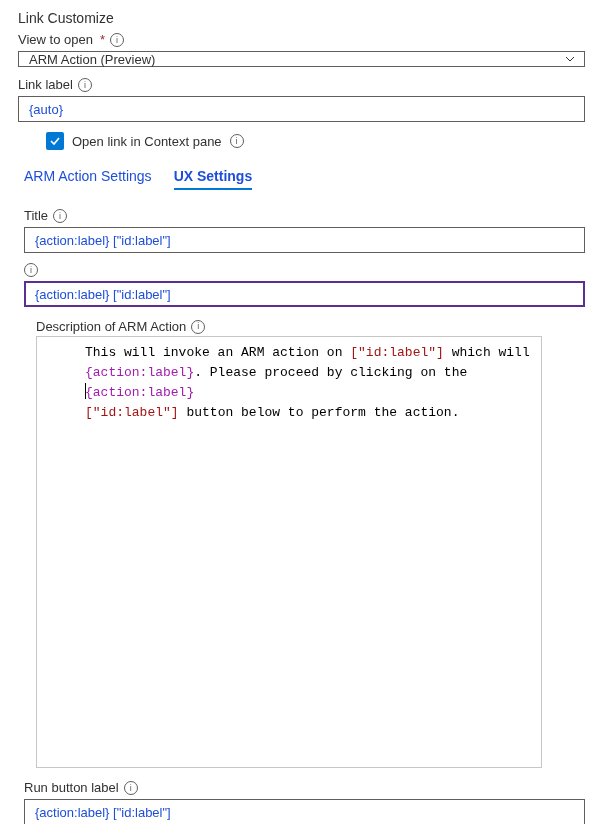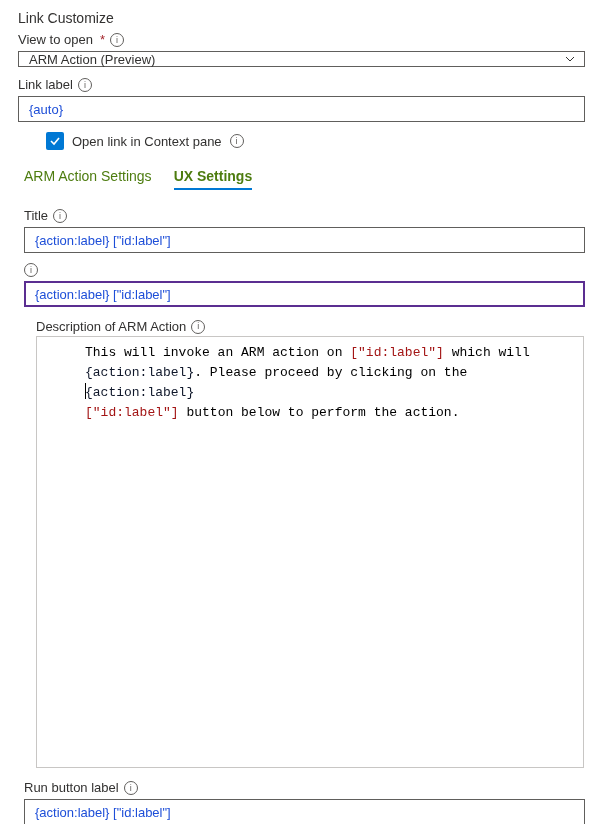--- a/index.html
+++ b/index.html
@@ -109,21 +109,21 @@
   .tabs {
     display: flex;
     gap: 22px;
     margin-bottom: 18px;
     padding-left: 6px;
   }
   .tab {
     font-size: 14px;
     padding-bottom: 4px;
     cursor: pointer;
-    color: #4d7c0f;
+    color: #1d4ed8;
   }
   .tab.active {
     font-weight: 600;
     border-bottom: 2px solid #0078d4;
   }
   .indent {
     padding-left: 6px;
   }
   .desc-group {
     margin-top: 2px;
@@ -133,41 +133,41 @@
     display: flex;
     align-items: center;
     gap: 5px;
     font-size: 13px;
     margin-left: 12px;
     margin-bottom: 2px;
   }
   .editor-box {
     border: 1px solid #c8c6c4;
     border-top-color: #c8c6c4;
-    width: 548px;
+    width: 506px;
     height: 432px;
     margin-left: 12px;
     padding: 6px 6px 6px 48px;
     font-family: Consolas, "Courier New", monospace;
     font-size: 13px;
     line-height: 20px;
     color: #000;
     overflow: hidden;
     position: relative;
   }
   .editor-box .cursor {
     position: absolute;
     left: 48px;
     top: 46px;
     width: 1px;
     height: 16px;
     background: #000;
   }
   .token-red { color: #a31515; }
-  .token-maroon { color: #0f172a; }
+  .token-maroon { color: #a21caf; }
 </style>
 </head>
 <body>
 
 
 
 
 <div class="section-title">Link Customize</div>
 
 

